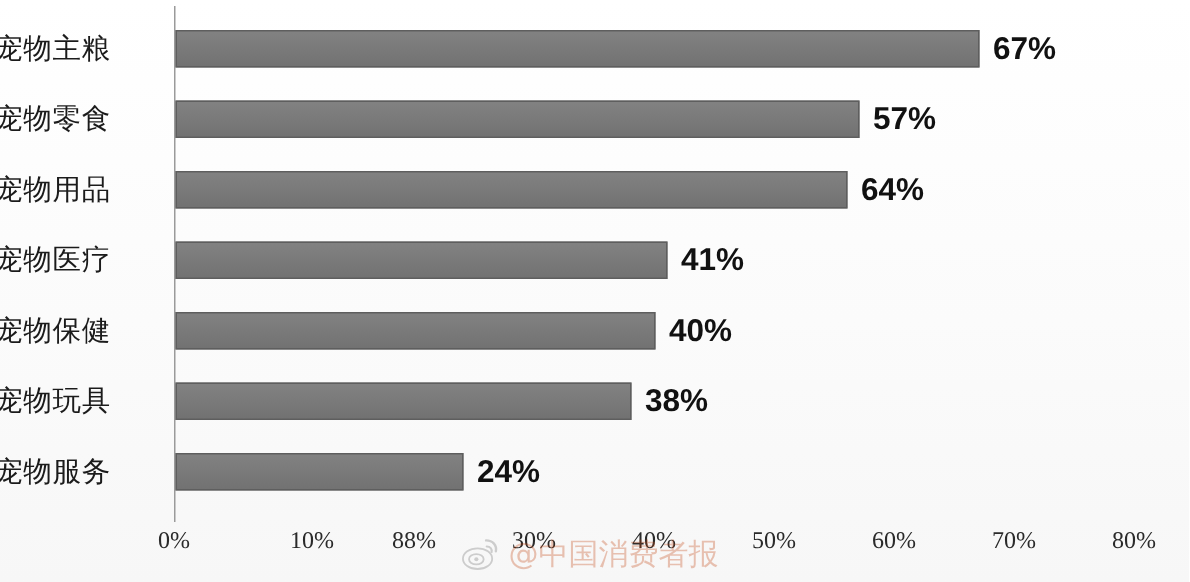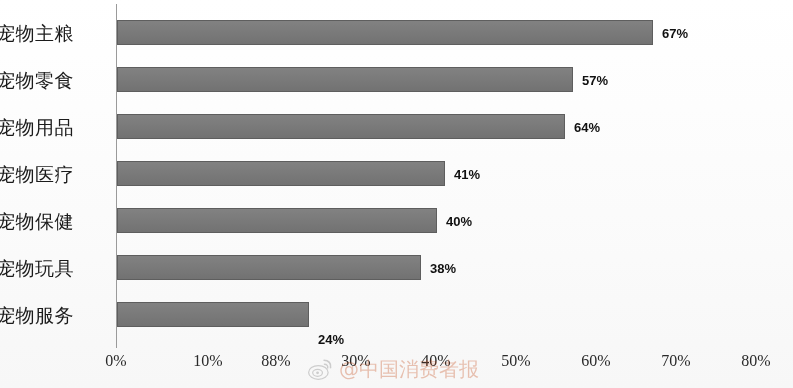--- a/index.html
+++ b/index.html
@@ -89,21 +89,21 @@
     position: absolute;
     inset: 0;
     background: linear-gradient(180deg, rgba(255,255,255,0.07) 0%, rgba(0,0,0,0.05) 100%);
     pointer-events: none;
   }
 
   .bar-value {
     position: absolute;
     top: 50%;
     transform: translateY(-50%);
-    font-size: 13px;
+    font-size: 21px;
     font-weight: 700;
     color: #111111;
     white-space: nowrap;
     letter-spacing: 0px;
     font-family: "Liberation Sans", "DejaVu Sans", sans-serif;
     text-align: center;
   }
 
   
   #x-axis {
@@ -186,21 +186,21 @@
           <div class="bar-value" style="left: 446px;">40%</div>
         </div>
         <div class="bar-row" style="top: 255px; width: 793px;">
           <div class="cat-label">宠物玩具</div>
           <div class="bar" style="width: 304px; background: rgb(120, 120, 120); border-color: rgb(94, 94, 94);"></div>
           <div class="bar-value" style="left: 430px;">38%</div>
         </div>
         <div class="bar-row" style="top: 302px; width: 793px;">
           <div class="cat-label">宠物服务</div>
           <div class="bar" style="width: 192px; background: rgb(120, 120, 120); border-color: rgb(94, 94, 94);"></div>
-          <div class="bar-value" style="left: 318px; margin-top: 24px;">24%</div>
+          <div class="bar-value" style="left: 318px;">24%</div>
         </div>
       </div>
 
   </div>
 
   <div id="x-axis">
       <span class="x-tick-label" style="left: 116px;">0%</span>
       <span class="x-tick-label" style="left: 196px; margin-left: 12px;">10%</span>
       <span class="x-tick-label" style="left: 276px;">88%</span>
       <span class="x-tick-label" style="left: 356px;">30%</span>

